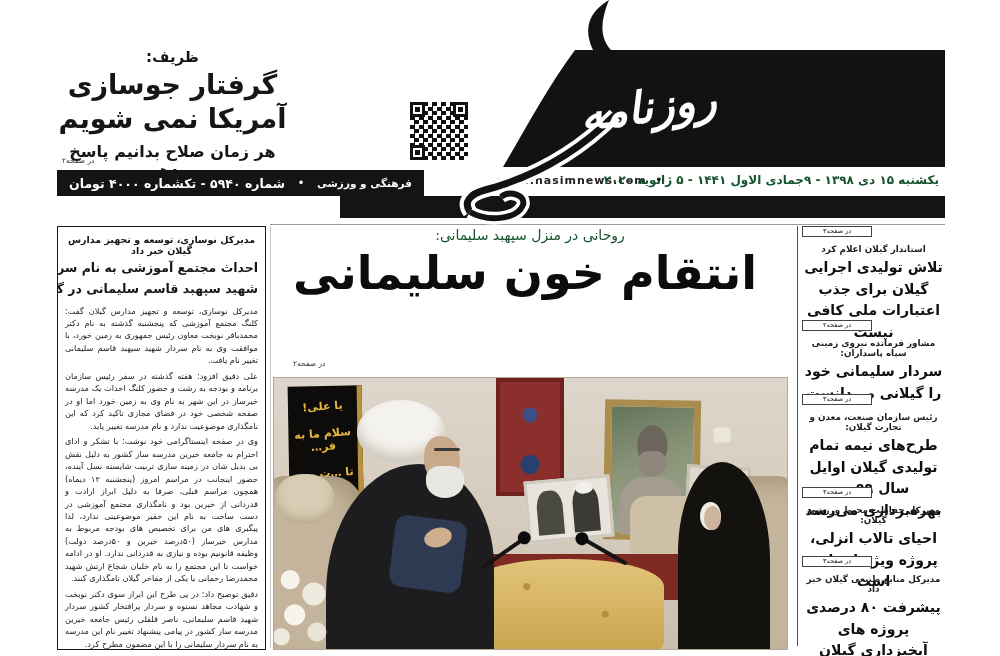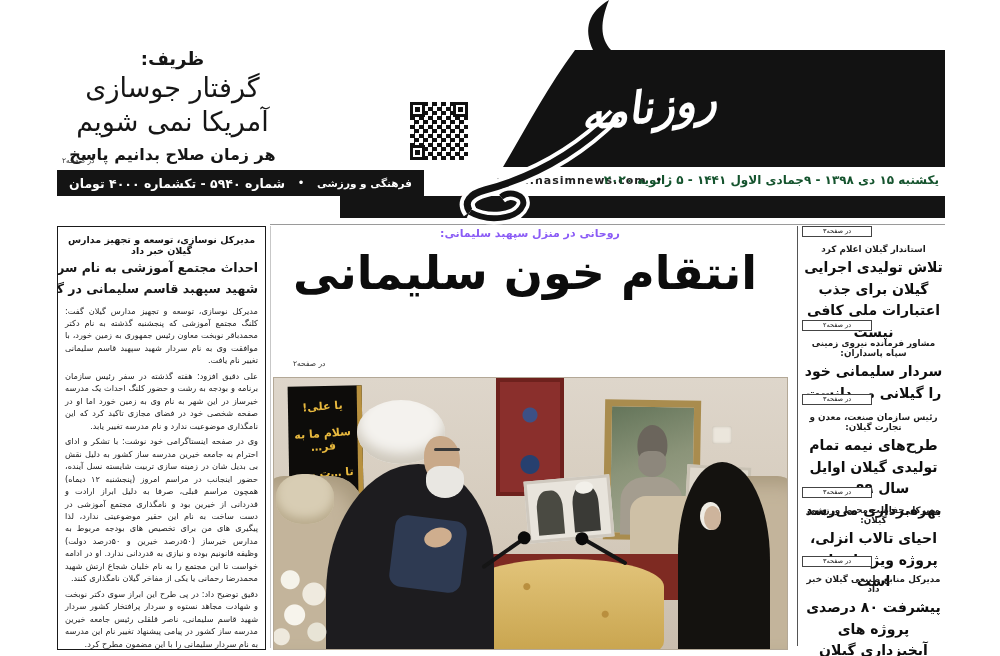--- a/index.html
+++ b/index.html
@@ -2,22 +2,22 @@
 <html lang="fa" dir="rtl"><head>
 <meta charset="utf-8">
 <style>
   html,body{margin:0;padding:0;background:#fff;}
   .page{position:relative;width:1000px;height:656px;background:#fff;overflow:hidden;
         font-family:"DejaVu Sans",sans-serif;direction:rtl;color:#161616;}
   .abs{position:absolute;}
 
   
   .tl-story{left:50px;top:48px;width:245px;text-align:center;}
-  .tl-kicker{font-size:18px;font-weight:bold;margin-bottom:2px;}
-  .tl-h{font-size:27px;font-weight:normal;line-height:1.25;letter-spacing:-0.5px;}
+  .tl-kicker{font-size:15px;font-weight:bold;margin-bottom:2px;}
+  .tl-h{font-size:27px;font-weight:bold;line-height:1.25;letter-spacing:-0.5px;}
   .tl-sub{font-size:16px;font-weight:bold;margin-top:6px;}
   .tiny-ref{font-size:7.5px;color:#333;}
 
   
   .info-bar{left:57px;top:170px;width:367px;height:26px;background:#141414;color:#fff;
             display:flex;align-items:center;justify-content:space-between;padding:0 12px;box-sizing:border-box;}
   .info-sections{font-size:10.5px;font-weight:bold;}
   .info-bullet{font-size:12px;}
   .info-issue{font-size:12.5px;font-weight:bold;}
   .info-sections-out{left:428px;top:174px;width:70px;font-size:9.5px;font-weight:bold;color:#c3403a;}
@@ -29,21 +29,21 @@
   .qr-finder::after{content:"";position:absolute;left:2px;top:2px;width:5px;height:5px;background:#111;}
   .qr-tl{left:0;top:0;} .qr-tr{right:0;top:0;} .qr-bl{left:0;bottom:0;}
   .date-strip{left:427px;top:167px;width:518px;height:28px;background:#fff;}
   .site{position:absolute;left:70px;top:7px;direction:ltr;font-size:11px;letter-spacing:1px;color:#222;font-weight:bold;}
   .site-bullet{position:absolute;left:228px;top:5px;font-size:13px;color:#111;}
   .date-line{position:absolute;right:6px;top:6px;font-size:12px;font-weight:bold;color:#14532d;}
   .strip2{left:340px;top:196px;width:605px;height:22px;background:#141414;}
   .rule-h{left:270px;top:224px;width:675px;height:1px;background:#9a9a9a;}
 
   
-  .lead-kicker{left:280px;top:227px;width:500px;text-align:center;color:#8b5cf6;font-weight:bold;font-size:11px;}
+  .lead-kicker{left:280px;top:227px;width:500px;text-align:center;color:#14532d;font-weight:normal;font-size:14px;}
   .lead-h1{left:260px;top:246px;width:530px;text-align:center;font-size:46px;font-weight:bold;
            letter-spacing:-1px;white-space:nowrap;color:#0c0c0c;}
   .lead-h2{left:260px;top:305px;width:530px;text-align:center;font-size:44px;font-weight:bold;
            letter-spacing:-1px;white-space:nowrap;color:#0c0c0c;}
   .lead-ref{left:293px;top:359px;}
 
   
   .photo{left:273px;top:377px;width:513px;height:271px;border:1px solid #b3a897;overflow:hidden;
          background:linear-gradient(180deg,#ded6cb 0%,#d5cbbc 55%,#c9bdae 100%);}
   .ph{position:absolute;}

